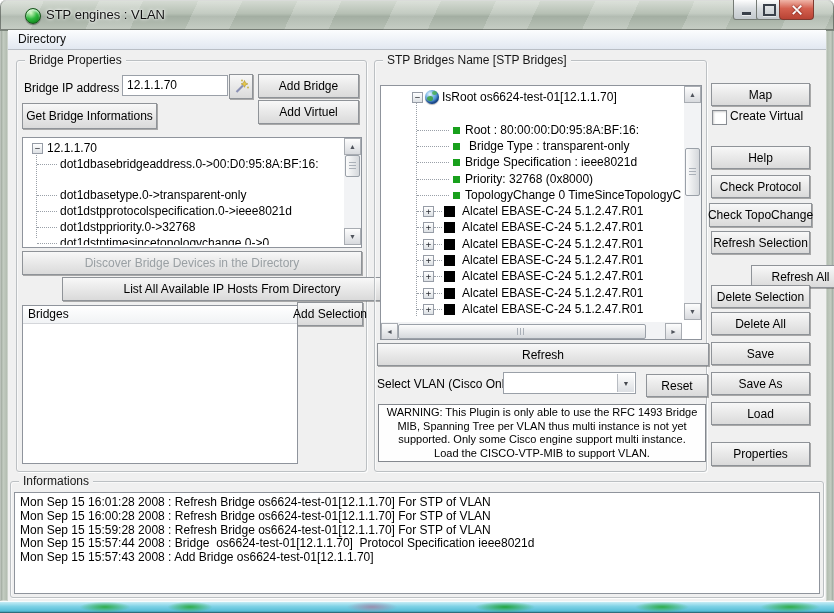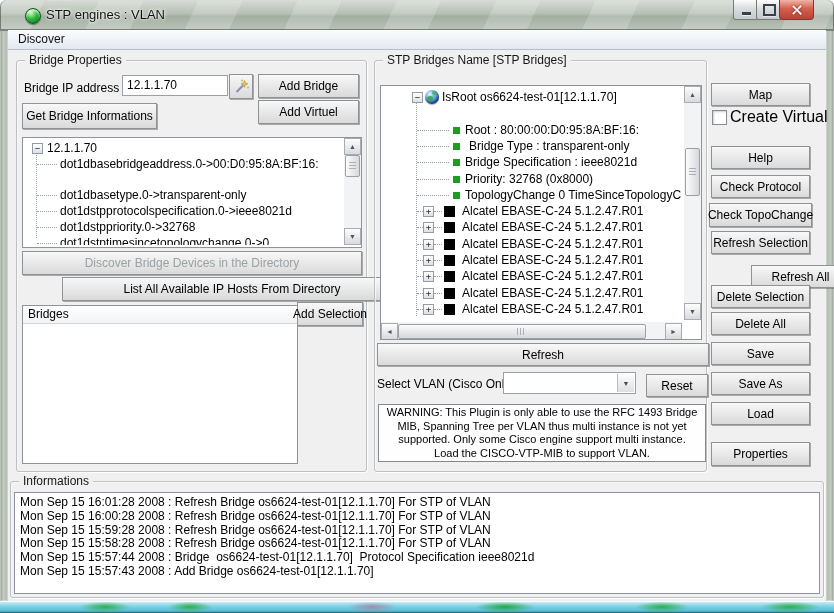--- a/index.html
+++ b/index.html
@@ -51,21 +51,21 @@
     box-shadow:1px 1px 0 rgba(255,255,255,.85), inset 1px 1px 0 rgba(255,255,255,.6);}
   .glabel{position:absolute;top:-8px;left:8px;background:#f0f0f0;padding:0 4px;font-size:12px;color:#161616;white-space:nowrap;}
   .btn{position:absolute;display:flex;align-items:center;justify-content:center;
     background:linear-gradient(#f8f8f8,#eaeaea 45%,#dadada);border:1px solid #8f9398;
     box-shadow:1px 1px 0 rgba(96,96,96,.5);font-size:12px;color:#000;white-space:nowrap;}
   .btn.disabled{color:#9aa0a4;}
   .textbox{position:absolute;background:#fff;border:1px solid #9aa0a8;font-size:12px;line-height:19px;padding:0 4px;white-space:nowrap;}
   .listbox{position:absolute;background:#fff;border:1px solid #8f949c;overflow:hidden;}
   .checkbox{position:absolute;width:13px;height:13px;background:#fff;border:1px solid #888c92;
     box-shadow:inset 1px 1px 2px rgba(0,0,0,.2);}
-  .cb-label{position:absolute;font-size:16px;line-height:15px;color:#000;white-space:nowrap;}
+  .cb-label{position:absolute;font-size:12px;line-height:15px;color:#000;white-space:nowrap;}
   .combo{position:absolute;background:#fff;border:1px solid #9aa0a8;}
   .combo-arrow{position:absolute;right:1px;top:1px;bottom:1px;width:16px;
     background:linear-gradient(#fdfdfd,#dcdfe3);border-left:1px solid #b8bcc2;
     display:flex;align-items:center;justify-content:center;font-size:7px;color:#44484e;}
   
   .trow{position:absolute;left:0;height:16px;width:100%;}
   .tlabel{position:absolute;top:0;white-space:nowrap;font-size:12px;line-height:16px;color:#000;}
   .exp{position:absolute;width:9px;height:9px;top:3px;background:linear-gradient(#fff,#dde1e5);
     border:1px solid #969ca6;font:9px/8px "DejaVu Sans Mono",monospace;text-align:center;color:#2a2e34;}
   .dots{position:absolute;top:8px;border-top:1px dotted #9aa0a8;}
@@ -115,21 +115,21 @@
     <span class="glyph-min"></span>
   </div>
 <div class="winbtn max">
     <span class="glyph-max"></span>
   </div>
 <div class="winbtn close">
     <span class="glyph-x"></span>
   </div>
 
 <div class="menubar">
-  <div class="menu-item" style="left:4px;">Discover</div>
+  <div class="menu-item" style="left:4px;">Directory</div>
 </div>
 
 <div class="group" style="left:16px;top:60px;width:349px;height:410px;">
   <span class="glabel">Bridge Properties</span>
 </div>
 <div class="label" style="left:24px;top:81px;">Bridge IP address</div>
 <div class="textbox" style="left:122px;top:75px;width:96px;height:19px;">12.1.1.70</div>
 <div class="btn" style="left:229px;top:74px;width:22px;height:23px;">
   <svg width="17" height="17" viewBox="0 0 17 17">
     <line x1="3.5" y1="14" x2="10" y2="7.5" stroke="#8a90b4" stroke-width="2.2"></line>
@@ -312,17 +312,16 @@
 <div class="btn" style="left:711px;top:442px;width:97px;height:22px;">Properties</div>
 
 <div class="group" style="left:10px;top:481px;width:812px;height:115px;">
   <span class="glabel">Informations</span>
 </div>
 <div class="listbox" style="left:14px;top:492px;width:804px;height:100px;">
   <div id="log-lines" style="position:absolute;left:5px;top:3px;right:2px;">
       <div class="log-line">Mon Sep 15 16:01:28 2008 : Refresh Bridge os6624-test-01[12.1.1.70] For STP of VLAN</div>
       <div class="log-line">Mon Sep 15 16:00:28 2008 : Refresh Bridge os6624-test-01[12.1.1.70] For STP of VLAN</div>
       <div class="log-line">Mon Sep 15 15:59:28 2008 : Refresh Bridge os6624-test-01[12.1.1.70] For STP of VLAN</div>
-      <div class="log-line">Mon Sep 15 15:58:28 2008 : Refresh Bridge os6624-test-01[12.1.1.70] For STP of VLAN</div>
       <div class="log-line">Mon Sep 15 15:57:44 2008 : Bridge  os6624-test-01[12.1.1.70]  Protocol Specification ieee8021d</div>
       <div class="log-line">Mon Sep 15 15:57:43 2008 : Add Bridge os6624-test-01[12.1.1.70]</div>
     </div>
 </div>
 
 </body></html>

